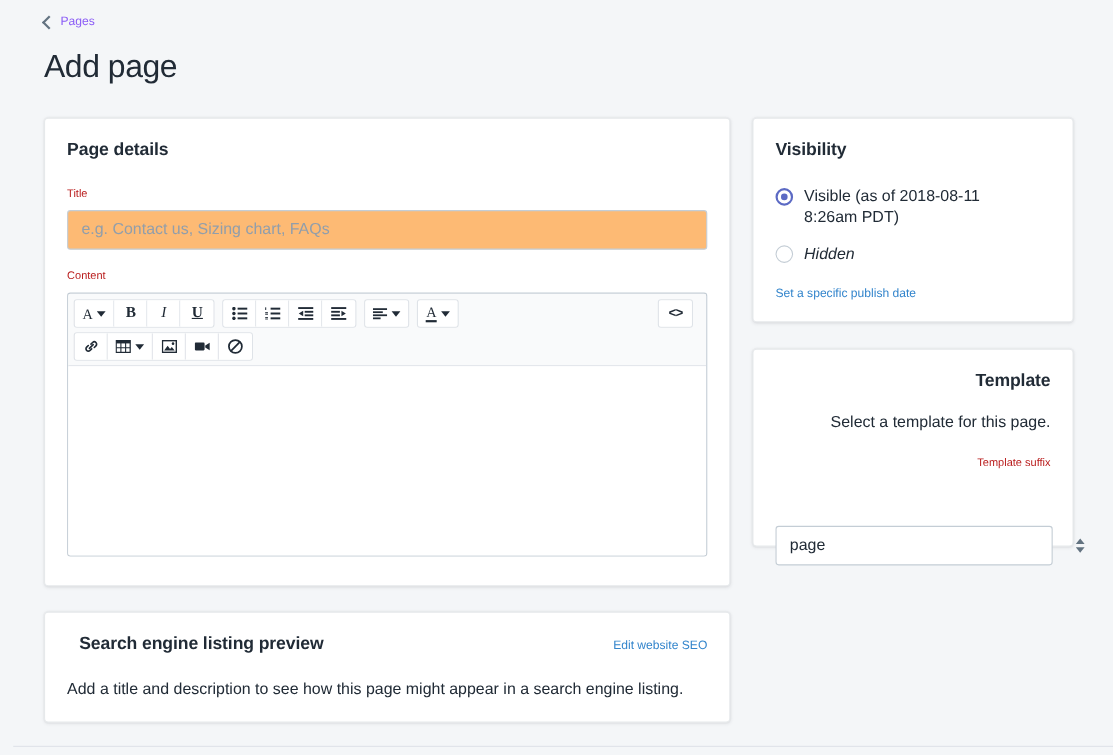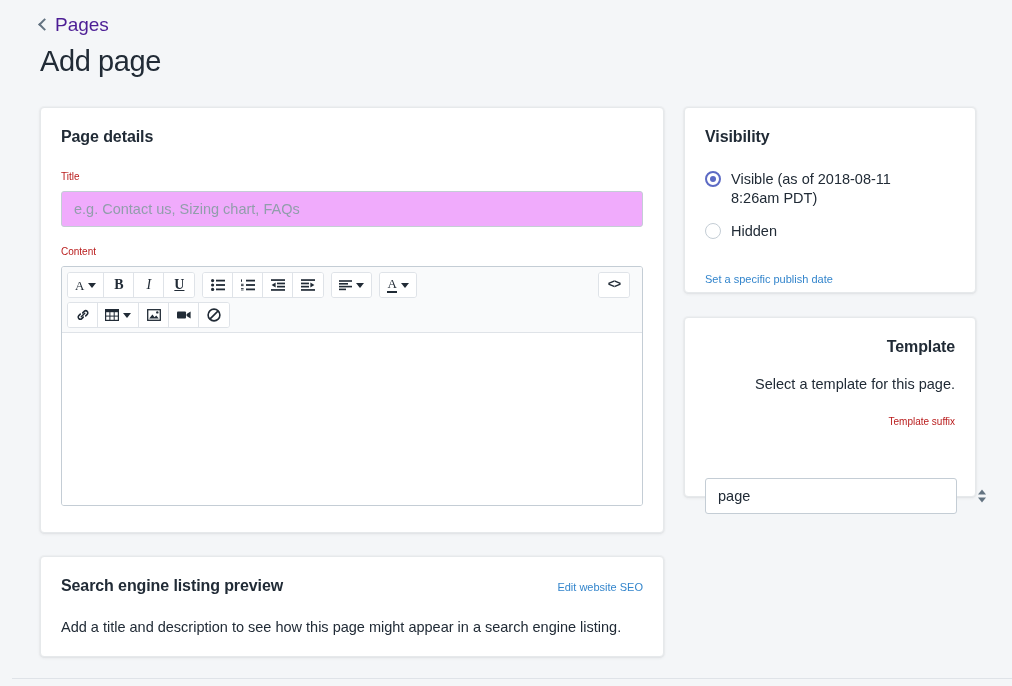--- a/index.html
+++ b/index.html
@@ -29,22 +29,22 @@
   }
   .breadcrumb-chevron {
     display: block;
     width: 9px; height: 9px;
     border-left: 2px solid #637381;
     border-bottom: 2px solid #637381;
     transform: rotate(45deg);
     margin-top: 0px;
   }
   .breadcrumb-label {
-    font-size: 19px;
-    color: #4c1d95;
+    font-size: 11px;
+    color: #8b5cf6;
     line-height: 1;
   }
 
   .page-title {
     position: absolute;
     left: 40px; top: 44px;
     font-size: 29px;
     font-weight: normal;
     letter-spacing: -0.4px;
     color: #212b36;
@@ -84,21 +84,21 @@
   }
 
   .text-input {
     display: block;
     width: 582px;
     height: 36px;
     padding: 0 12px;
     font-size: 14.5px;
     font-family: "Liberation Sans", sans-serif;
     color: #212b36;
-    background: #f0abfc;
+    background: #fdba74;
     border: 1px solid #c4cdd5;
     border-radius: 3px;
     outline: none;
   }
   .text-input::placeholder { color: #919eab; }
 
   .field-title { margin-bottom: 16px; }
 
   
   .editor {
@@ -183,20 +183,21 @@
     height: 172px;
     background: #ffffff;
   }
 
   
   .seo-inner { padding: 20px; }
   .seo-head {
     display: flex;
     align-items: baseline;
     justify-content: space-between;
+    margin-left: 11px;
   }
   .link {
     color: #3385cc;
     font-size: 11px;
     text-decoration: none;
     cursor: pointer;
   }
   .seo-desc {
     margin-top: 22px;
     font-size: 14.5px;
@@ -206,21 +207,21 @@
 
   
   .vis-inner { padding: 20px; }
   .vis-title { margin-bottom: 24px; }
   .radio-row {
     display: flex;
     align-items: flex-start;
     margin-bottom: 14px;
     cursor: pointer;
   }
-  .radio-row:last-of-type { margin-bottom: 28px; }
+  .radio-row:last-of-type { margin-bottom: 16px; font-style: italic; }
   .radio {
     flex: 0 0 auto;
     width: 16px; height: 16px;
     border-radius: 50%;
     background: #fff;
     border: 1px solid #c4cdd5;
     margin: 1px 10px 0 0;
     position: relative;
   }
   .radio.checked {

